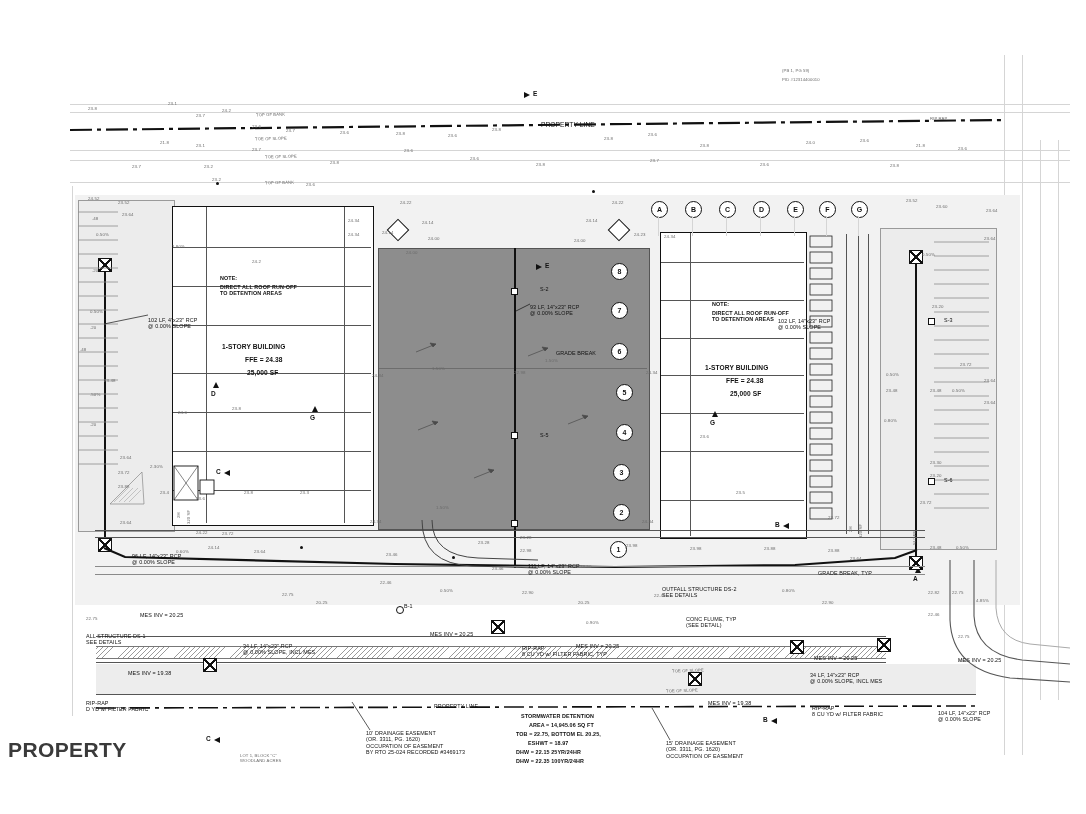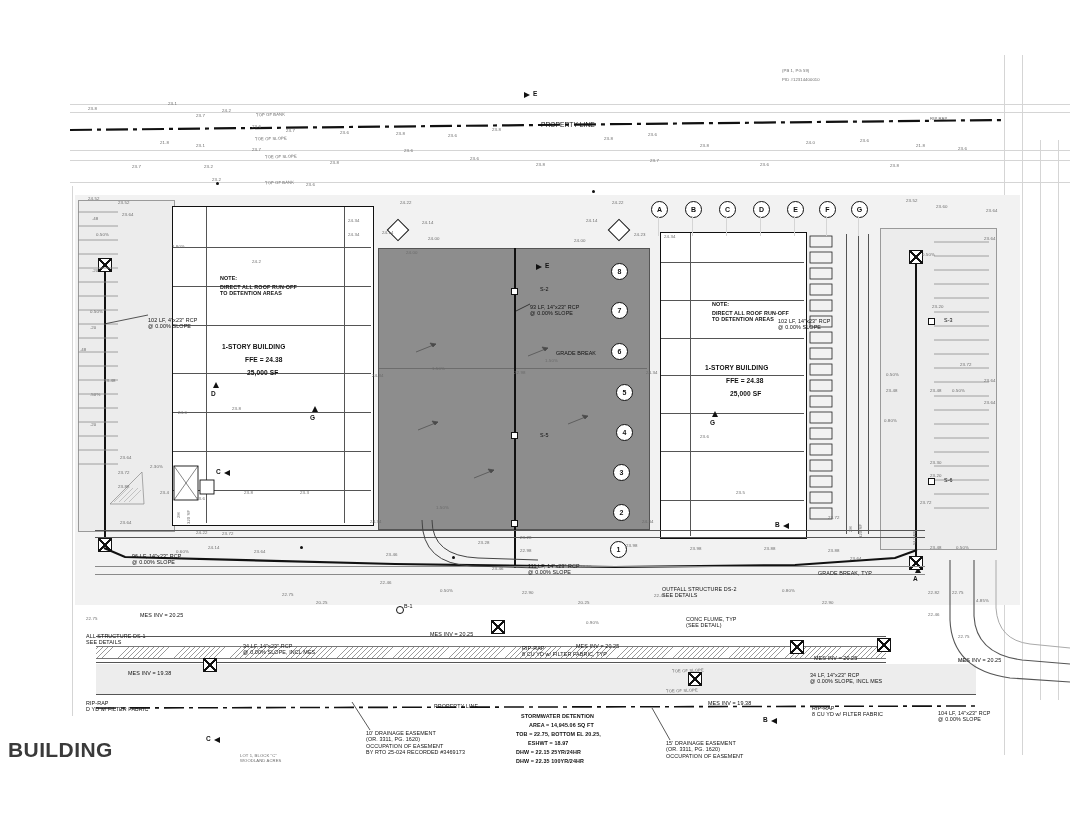--- a/index.html
+++ b/index.html
@@ -709,15 +709,15 @@
         <line x1="40" y1="182" x2="60" y2="174"></line>
           <path d="M60,174 l-6,-1 l3,4 z" fill="#4a4a4a"></path>
         <line x1="190" y1="176" x2="210" y2="168"></line>
           <path d="M210,168 l-6,-1 l3,4 z" fill="#4a4a4a"></path>
         <line x1="96" y1="230" x2="116" y2="222"></line>
           <path d="M116,222 l-6,-1 l3,4 z" fill="#4a4a4a"></path>
       </g>
     </svg>
   </div>
 
-  <div id="watermark">BUILDING</div>
+  <div id="watermark">PROPERTY</div>
 
 </div>
 
 </body></html>

